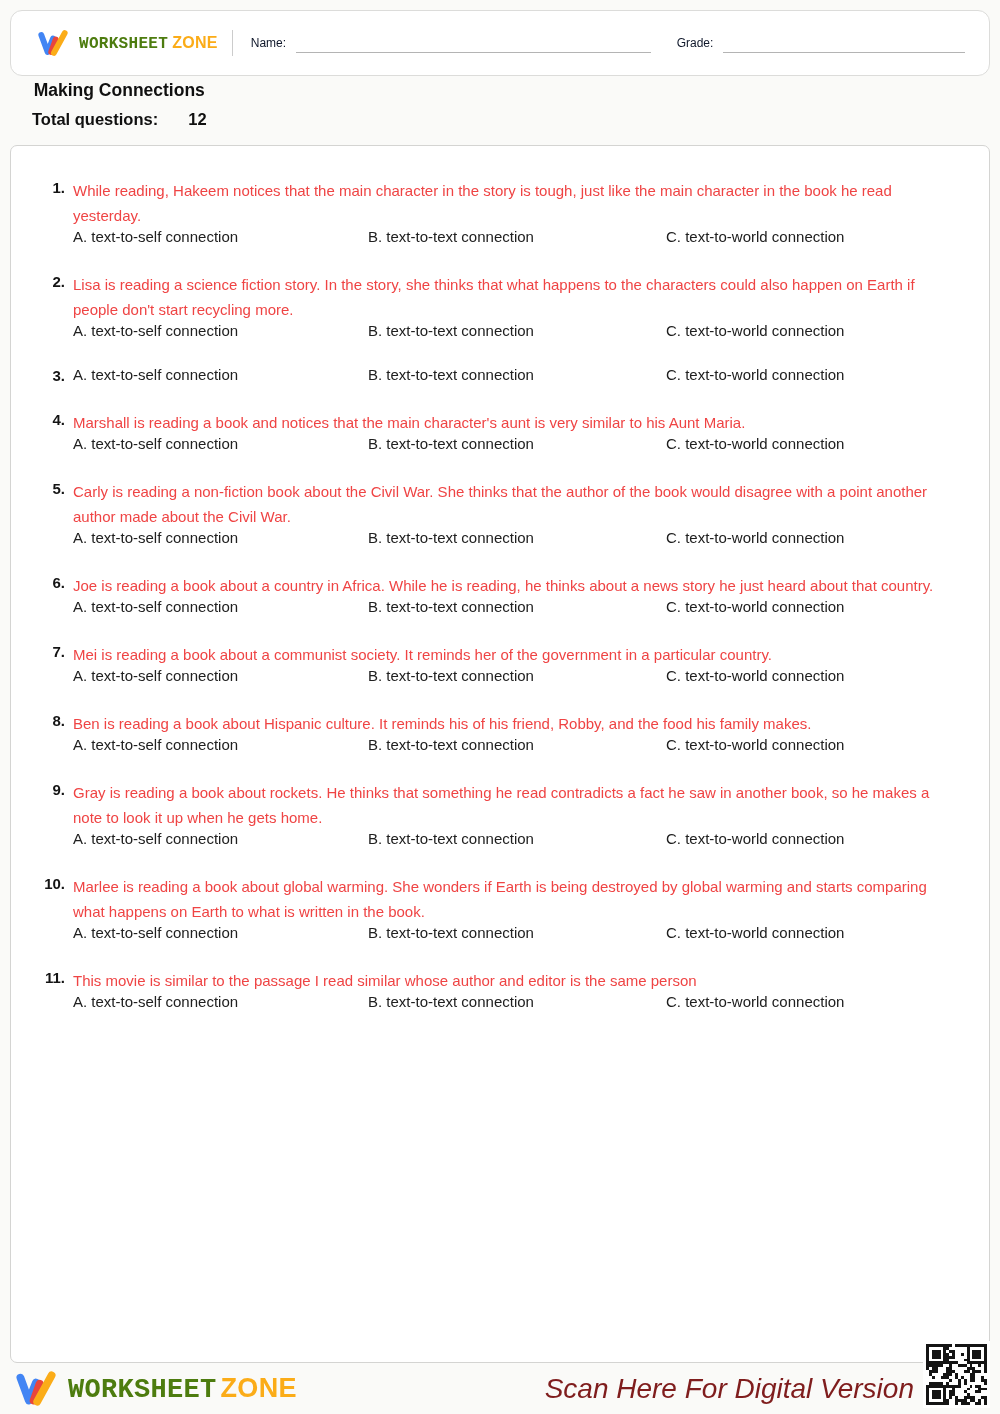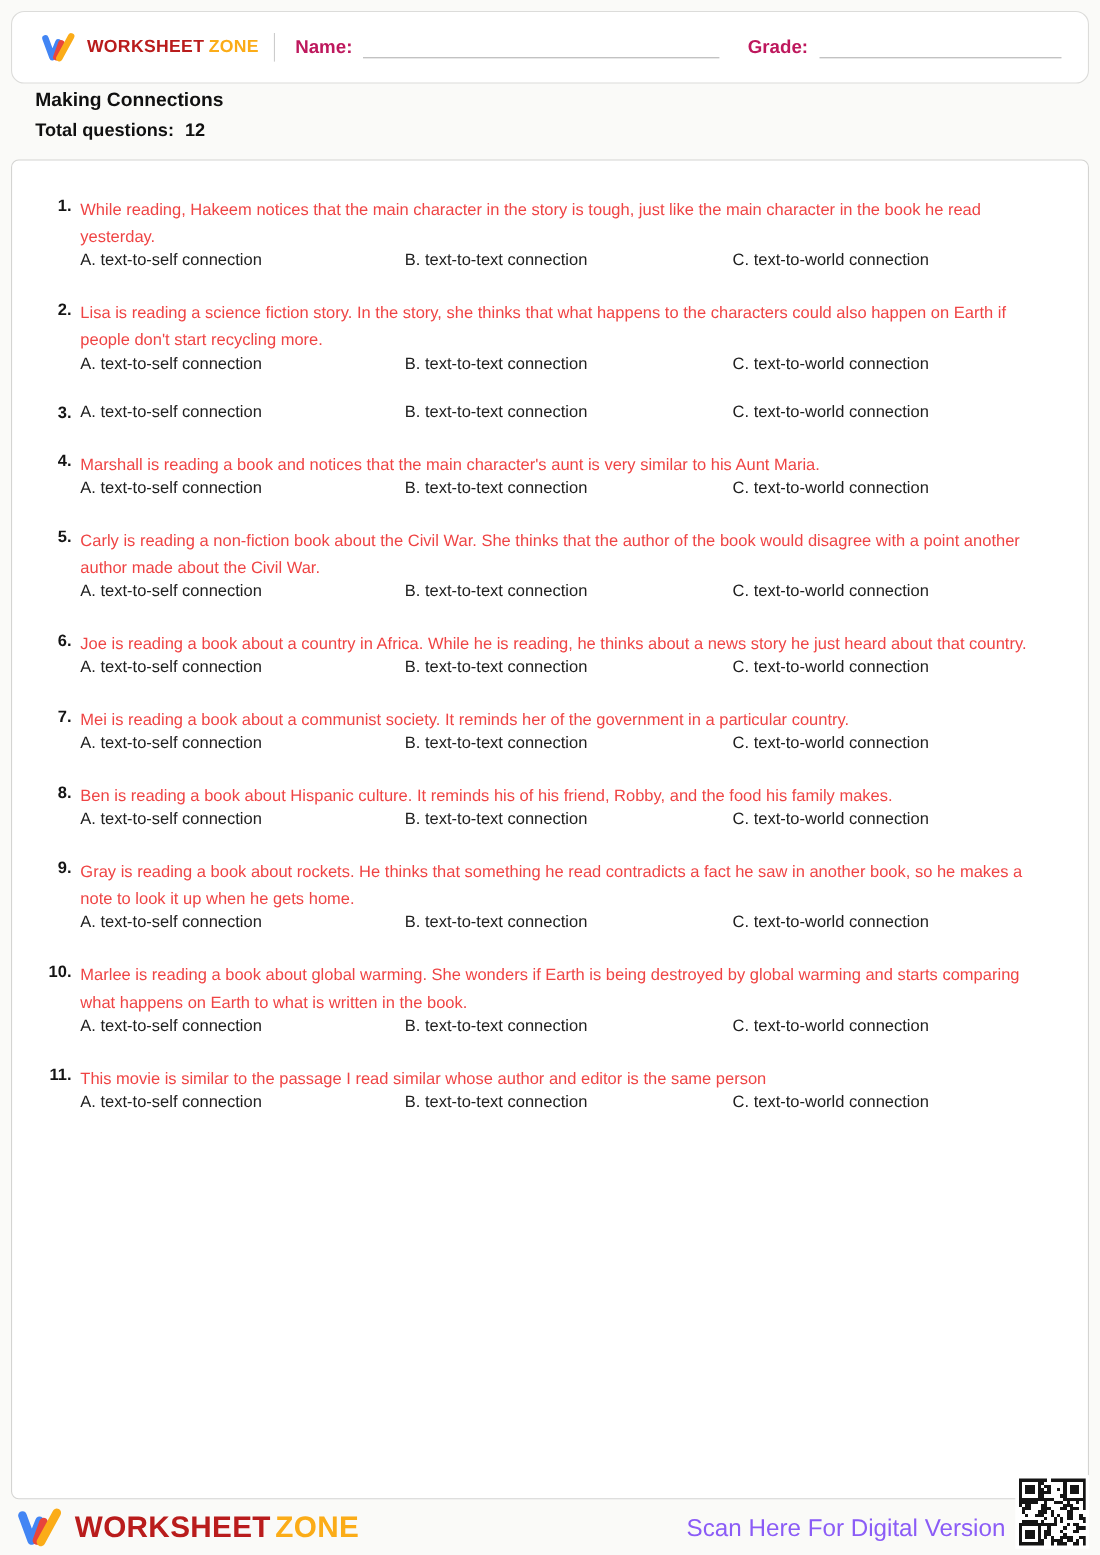--- a/index.html
+++ b/index.html
@@ -15,32 +15,32 @@
 
   
   .header-box {
     position:absolute; left:10px; top:10px; width:980px; height:66px;
     background:#fff; border:1px solid #dcdcda; border-radius:12px;
     display:flex; align-items:center; padding:0 24px;
   }
   .logo { display:flex; align-items:center; gap:8px; }
   .logo-text { font-weight:800; letter-spacing:.3px; white-space:nowrap; }
   .header-box .logo-text { font-size:16px; }
-  .logo-word1 { color:#b91c1c; }
+  .logo-word1 { color:#4d7c0f;font-family:Liberation Mono, monospace; }
   .logo-word2 { color:#FBAC18; margin-left:4px; }
   .header-divider { width:1px; height:26px; background:#ccc; margin:0 18px 0 14px; }
-  .field-label { font-weight:700; font-size:17px; color:#be185d; white-space:nowrap; }
+  .field-label { font-weight:400; font-size:12px; color:#0f172a; white-space:nowrap; }
   .write-line { border-bottom:1px solid #b4b4b4; height:20px; margin-left:10px; }
   .name-line { flex:1.35; margin-right:26px; }
   .grade-line { flex:0.92; }
 
   
   .title-block { position:absolute; left:32px; top:80px;text-align:center; }
   .ws-title { font-size:17.5px; font-weight:700; color:#101010; }
-  .ws-total { margin-top:9px; font-size:16.5px; font-weight:700; color:#101010; display:flex; gap:10px; }
+  .ws-total { margin-top:9px; font-size:16.5px; font-weight:700; color:#101010; display:flex; gap:30px; }
 
   
   .questions-box {
     position:absolute; left:10px; top:145px; width:980px; height:1218px;
     background:#fff; border:1px solid #d4d4d2; border-radius:7px;
     padding-top:32px; overflow:hidden;
   }
   .question { position:relative; padding-left:62px; padding-right:50px; margin-bottom:27px; }
   .q-num {
     position:absolute; left:0; top:1px; width:54px; text-align:right;
@@ -51,21 +51,21 @@
   .q-option { font-size:15px; color:#202020; white-space:nowrap; }
   .q-option.opt-a { width:295px; }
   .q-option.opt-b { width:298px; }
 
   
   .footer {
     position:absolute; left:0; top:1363px; width:1000px; height:51px;
     display:flex; align-items:center; padding:0 86px 0 12px;
   }
   .footer .logo-text { font-size:27px; letter-spacing:.3px; }
-  .scan-text { margin-left:auto; font-size:22px; color:#8b5cf6; white-space:nowrap; }
+  .scan-text { margin-left:auto; font-size:28px; color:#7f1d1d; white-space:nowrap;font-style:italic; }
   .qr-box {
     position:absolute; left:923px; top:1341px; width:67px; height:67px;
     background:#fff; padding:3px;
   }
   .qr-box svg { display:block; width:100%; height:100%; }
 </style>
 </head>
 <body>
 
 <div class="page">

